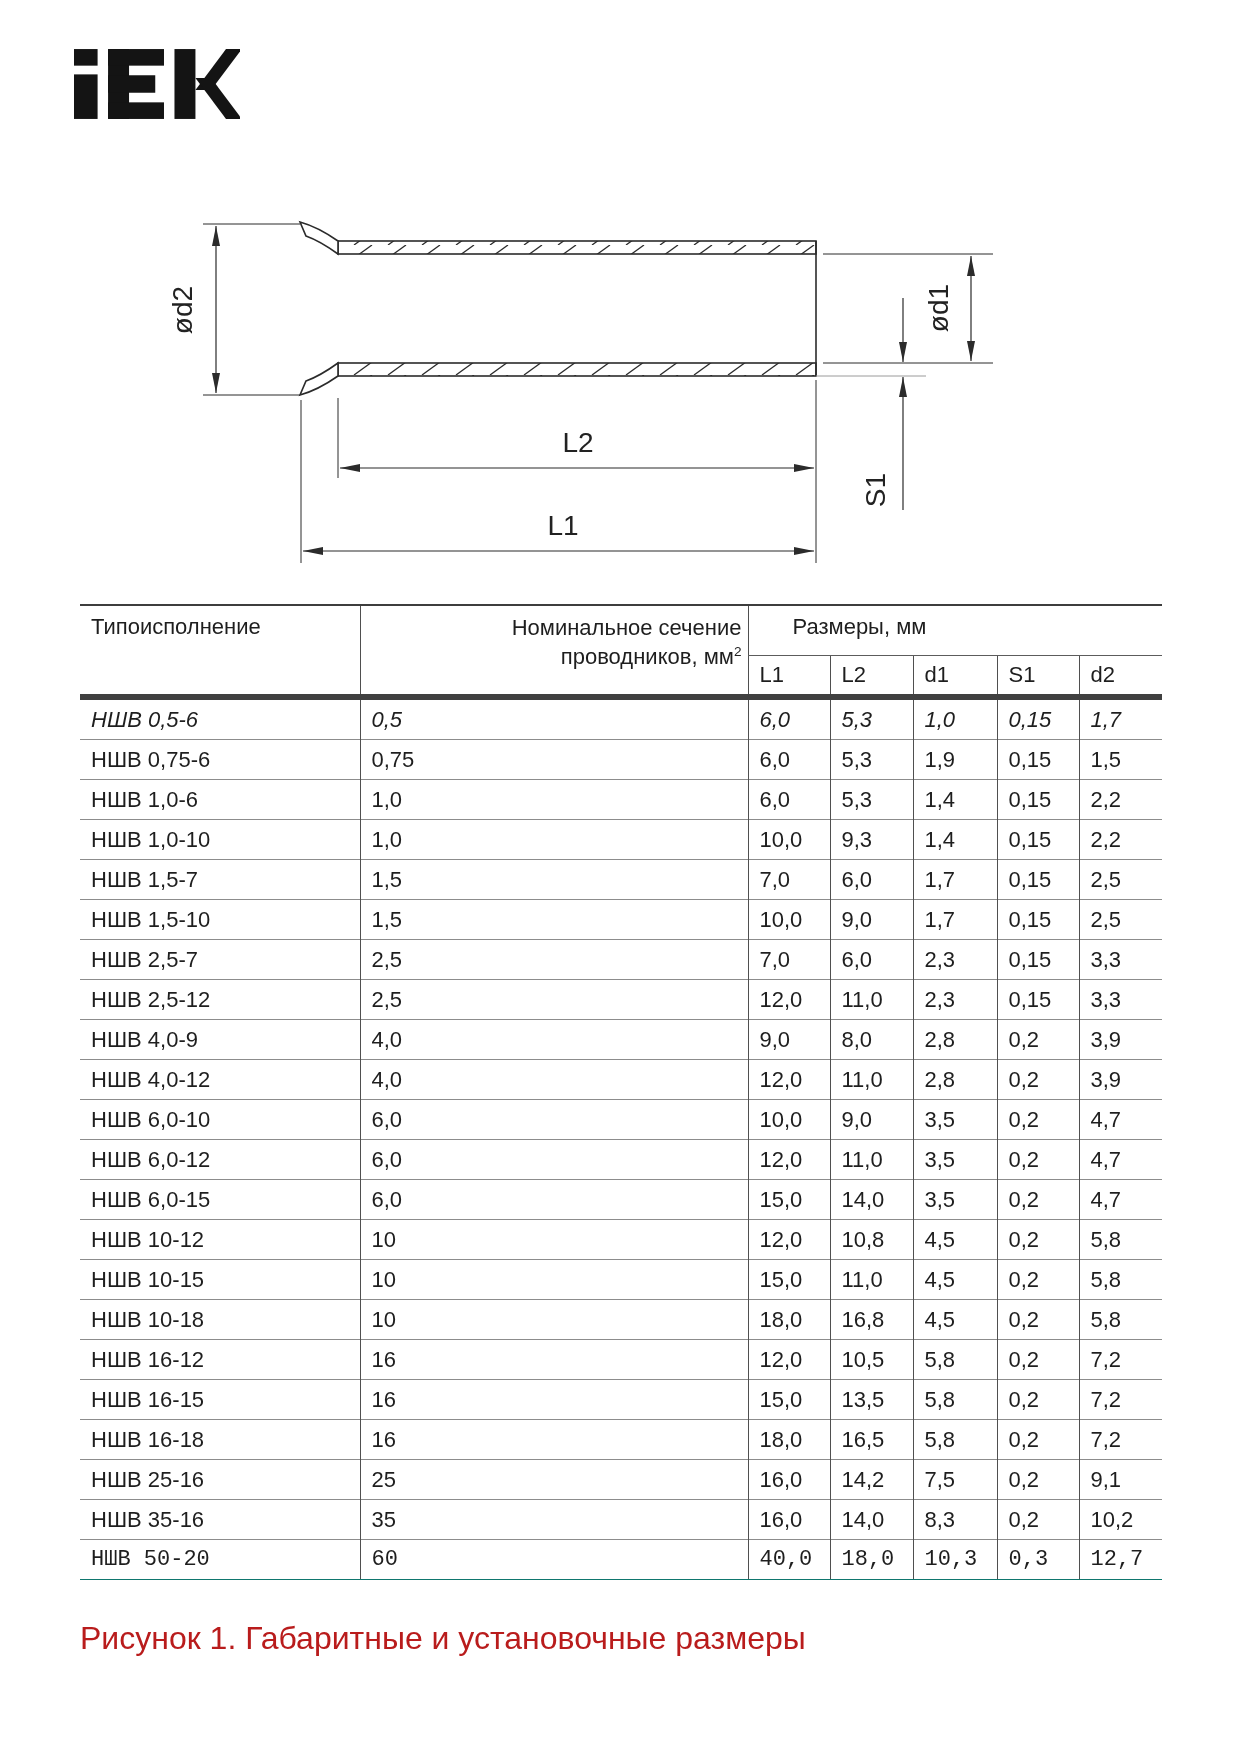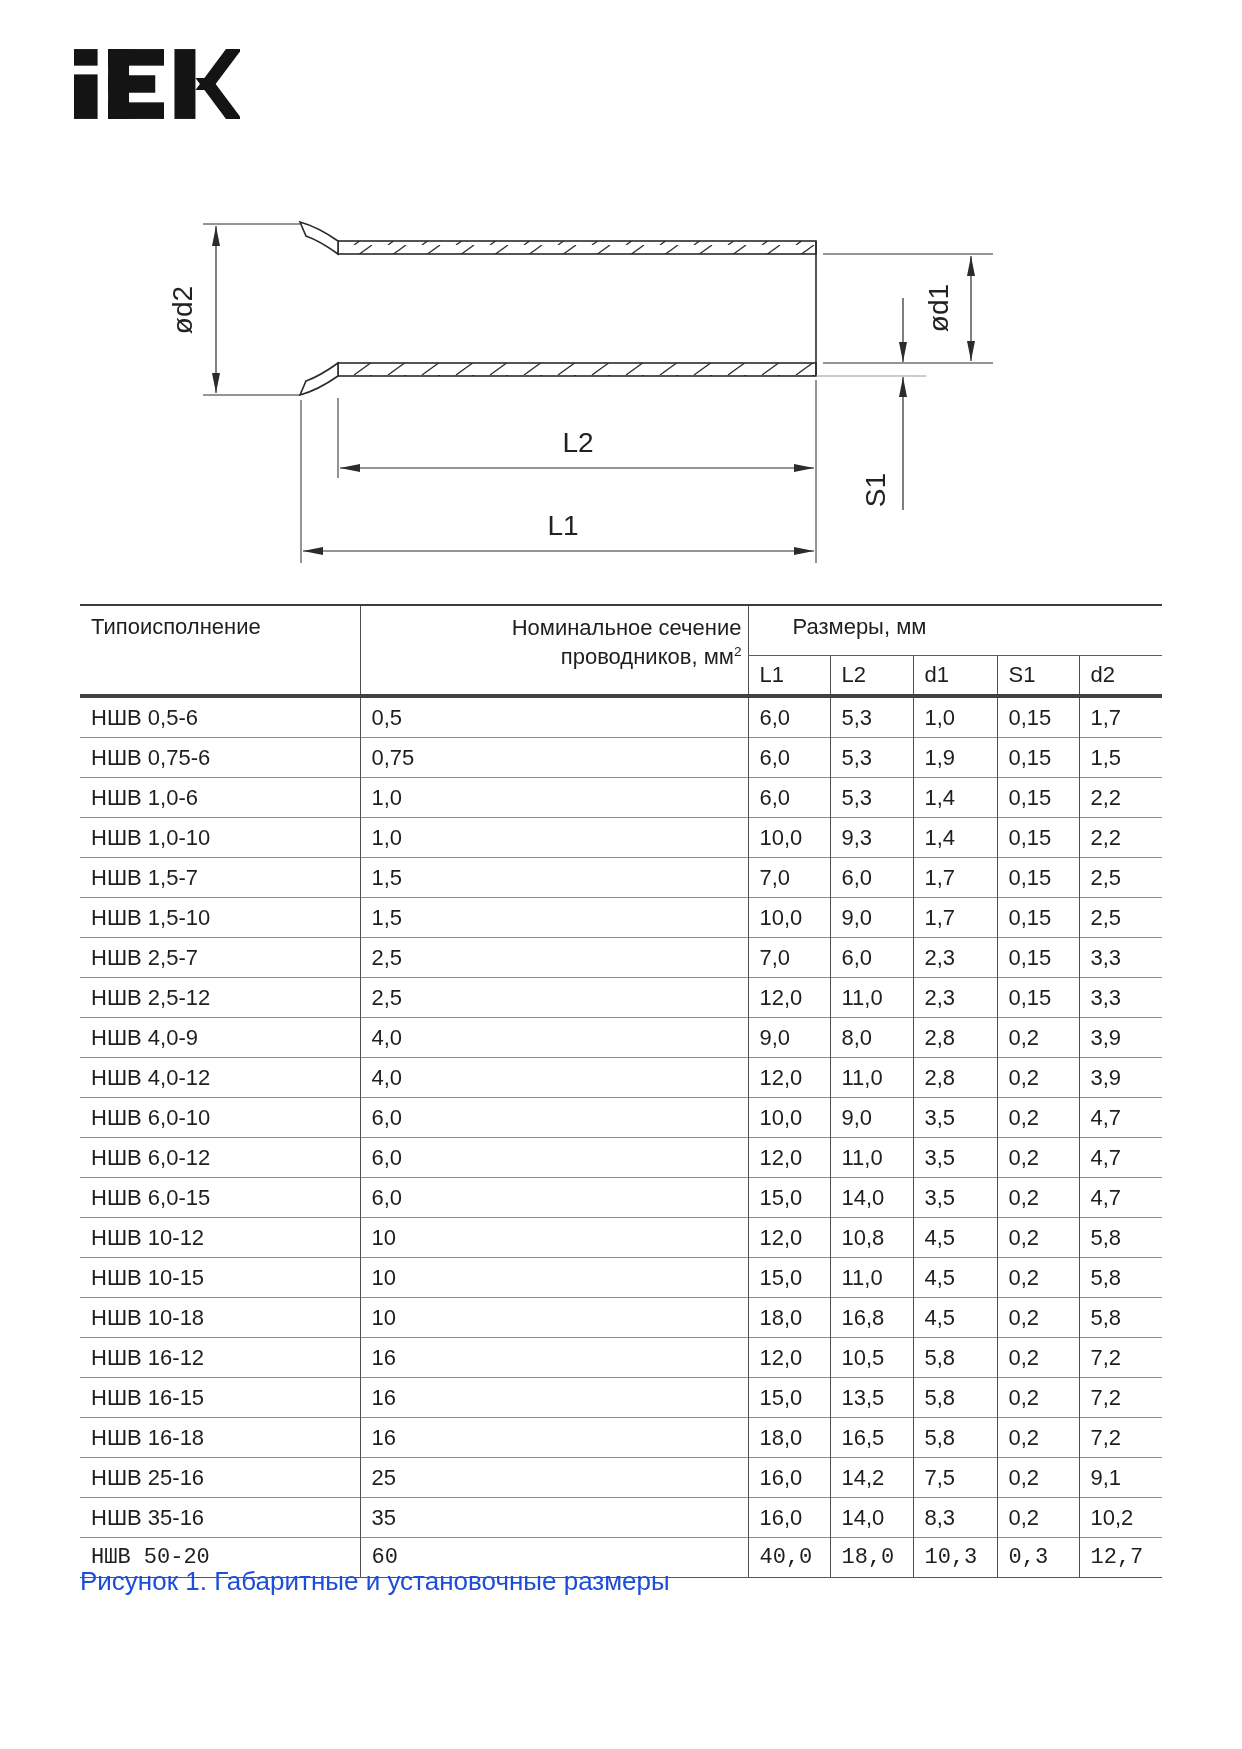--- a/index.html
+++ b/index.html
@@ -33,34 +33,34 @@
     font-weight:normal;
     text-align:left;
     padding:0 6px 0 11px;
     white-space:nowrap;
     overflow:hidden;
   }
   table.dims thead tr.h1 th{height:41px;vertical-align:top;padding-top:8px;}
   table.dims thead tr.h2 th{height:38px;vertical-align:middle;padding-top:0;}
   table.dims thead th.rowspan2{vertical-align:top;padding-top:8px;}
   table.dims thead th.razmery{border-bottom:1px solid #5c5c5c;padding-left:44px;}
-  table.dims .hdr-bottom{border-bottom:4px solid #404040;}
+  table.dims .hdr-bottom{border-bottom:6px solid #404040;}
   table.dims .vl{border-left:1px solid #4f4f4f;}
   table.dims tbody td{height:39px;vertical-align:middle;border-top:1px solid #8c8c8c;}
-  table.dims tbody tr:first-child td{border-top:none;}
+  table.dims tbody tr:first-child td{border-top:none;font-style:italic;}
   table.dims tbody tr:last-child td{border-bottom:1px solid #0f766e;font-family:Liberation Mono, monospace;}
   table.dims sup{font-size:0.62em;line-height:0;}
   .hdr2line{line-height:1.3;display:block;padding-top:0;text-align:right;}
   
   .caption{
     position:absolute;
     left:80px;
-    top:1566px;
-    font-size:26px;
-    color:#1d4ed8;
+    top:1620px;
+    font-size:32px;
+    color:#b91c1c;
   }
 </style>
 </head>
 <body>
 
 <div class="page">
 
   <svg class="logo" viewBox="0 0 190 80" role="img" aria-label="IEK">
     <g fill="#141414">
       <rect x="0" y="0" width="27" height="19"></rect>

